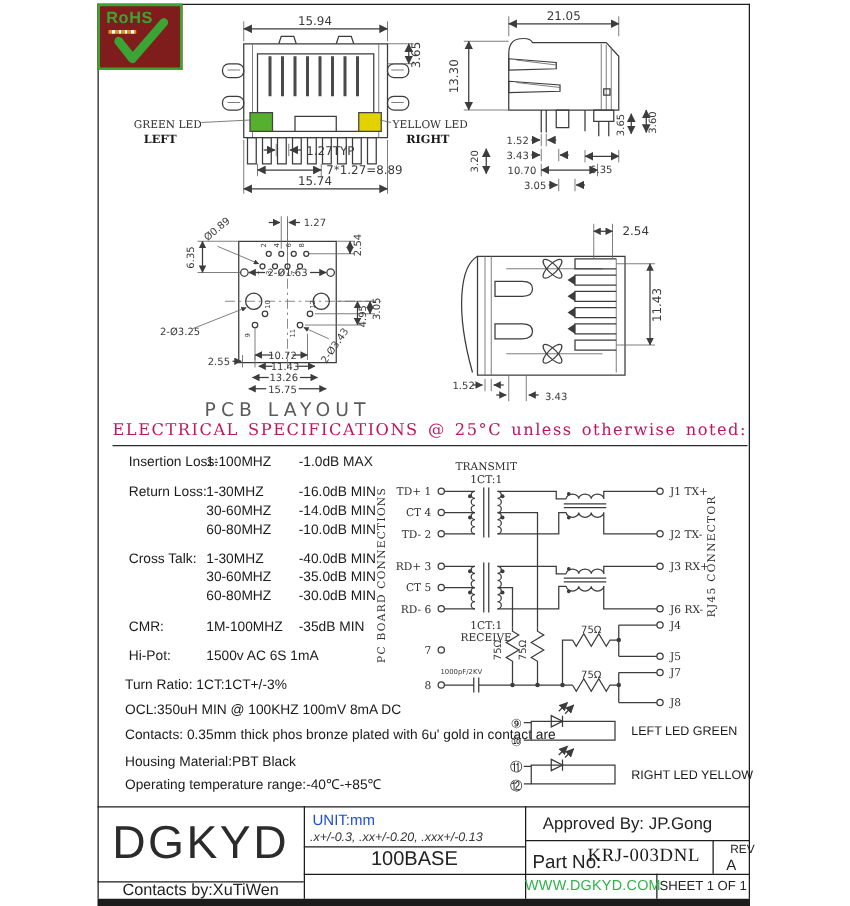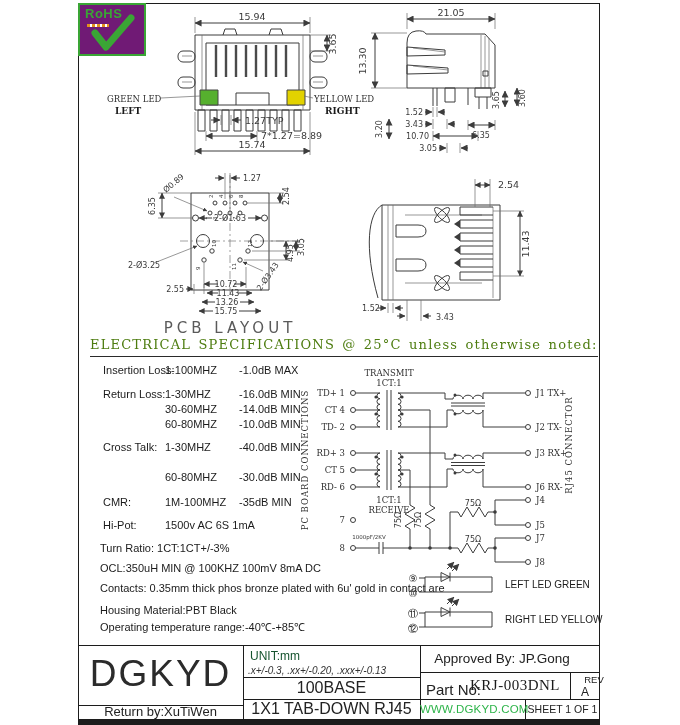--- a/index.html
+++ b/index.html
@@ -1,35 +1,35 @@
 <!DOCTYPE html>
 <html><head>
 <meta charset="utf-8">
 <style>
   html,body{margin:0;padding:0;background:#fff;}
   .sheet{position:relative;width:680px;height:725px;background:#ffffff;overflow:hidden;
          font-family:"Liberation Sans",sans-serif;color:#1b1b1b;}
   .hline,.vline{position:absolute;background:#1c1c1c;}
   
-  .rohs{position:absolute;left:78px;top:3px;width:64px;height:49px;border:2px solid #3aa535;background:#701a75;}
+  .rohs{position:absolute;left:78px;top:3px;width:64px;height:49px;border:2px solid #3aa535;background:#7f1d1d;}
   .rohs-word{position:absolute;left:5px;top:1px;font-size:13px;font-weight:bold;color:#3aa535;letter-spacing:0.5px;}
   .rohs-dash{position:absolute;left:7px;top:19px;width:22px;height:3px;
      background:repeating-linear-gradient(90deg,#e2921e 0 3px,#fff 3px 5px);}
   
   .spec-head{position:absolute;left:90px;top:337px;width:508px;font-family:"DejaVu Serif",serif;
-     font-size:13px;letter-spacing:1.2px;word-spacing:2px;color:#4d7c0f;border-bottom:1px solid #2a2a2a;padding-bottom:4px;white-space:nowrap;}
+     font-size:13px;letter-spacing:1.2px;word-spacing:2px;color:#be185d;border-bottom:1px solid #2a2a2a;padding-bottom:4px;white-space:nowrap;}
   .spec-row{position:absolute;left:103px;width:330px;font-size:11px;color:#1b1b1b;white-space:nowrap;}
   .sl{display:inline-block;width:62px;}
   .sf{display:inline-block;width:74px;}
   .spec-note{position:absolute;left:100px;width:340px;font-size:11px;color:#1b1b1b;white-space:nowrap;}
   
   .tb-company{position:absolute;left:78px;top:645px;width:165px;height:58px;line-height:58px;text-align:center;
      font-size:37px;letter-spacing:2px;color:#2b2b2b;}
   .tb-drafted{position:absolute;left:78px;top:705px;width:165px;height:14px;line-height:14px;text-align:center;font-size:13px;color:#222;}
-  .tb-unit{position:absolute;left:250px;top:649px;font-size:12px;color:#14532d;}
+  .tb-unit{position:absolute;left:250px;top:649px;font-size:12px;color:#1d4ed8;}
   .tb-tol{position:absolute;left:248px;top:665px;font-size:10px;font-style:italic;color:#333;}
   .tb-series{position:absolute;left:243px;top:677px;width:177px;height:22px;line-height:22px;text-align:center;font-size:16px;color:#222;}
   .tb-product{position:absolute;left:243px;top:699px;width:177px;height:20px;line-height:20px;text-align:center;font-size:16px;color:#222;white-space:nowrap;}
   .tb-approved{position:absolute;left:420px;top:645px;width:164px;height:27px;line-height:27px;text-align:center;font-size:13.5px;color:#222;}
   .tb-partlabel{position:absolute;left:426px;top:681px;font-size:15px;color:#222;}
   .tb-partno{position:absolute;left:470px;top:677px;font-size:15px;font-family:"Liberation Serif",serif;letter-spacing:0.5px;color:#1a1a1a;}
   .tb-rev{position:absolute;left:570px;top:674px;width:48px;text-align:center;font-size:9.5px;color:#222;}
   .tb-reva{position:absolute;left:570px;top:685px;width:30px;text-align:center;font-size:12px;color:#222;}
   .tb-web{position:absolute;left:420px;top:699px;width:105px;height:20px;line-height:20px;text-align:center;font-size:11.5px;color:#2eb44a;letter-spacing:0.2px;}
   .tb-sheet{position:absolute;left:525px;top:699px;width:75px;height:20px;line-height:20px;text-align:center;font-size:10.5px;color:#222;}
@@ -308,20 +308,21 @@
       <text class="d8" x="76" y="157">3.43</text>
     </g>
   </svg>
 
   <div class="spec-head">ELECTRICAL SPECIFICATIONS @ 25°C unless otherwise noted:</div>
   <div class="spec-row" style="top:364px"><span class="sl">Insertion Loss:</span><span class="sf">1-100MHZ</span><span class="sv">-1.0dB MAX</span></div>
   <div class="spec-row" style="top:388px"><span class="sl">Return Loss:</span><span class="sf">1-30MHZ</span><span class="sv">-16.0dB MIN</span></div>
   <div class="spec-row" style="top:403px"><span class="sl"></span><span class="sf">30-60MHZ</span><span class="sv">-14.0dB MIN</span></div>
   <div class="spec-row" style="top:418px"><span class="sl"></span><span class="sf">60-80MHZ</span><span class="sv">-10.0dB MIN</span></div>
   <div class="spec-row" style="top:441px"><span class="sl">Cross Talk:</span><span class="sf">1-30MHZ</span><span class="sv">-40.0dB MIN</span></div>
+  <div class="spec-row" style="top:456px"><span class="sl"></span><span class="sf">30-60MHZ</span><span class="sv">-35.0dB MIN</span></div>
   <div class="spec-row" style="top:471px"><span class="sl"></span><span class="sf">60-80MHZ</span><span class="sv">-30.0dB MIN</span></div>
   <div class="spec-row" style="top:496px"><span class="sl">CMR:</span><span class="sf">1M-100MHZ</span><span class="sv">-35dB MIN</span></div>
   <div class="spec-row" style="top:519px"><span class="sl">Hi-Pot:</span><span class="sf">1500v AC 6S 1mA</span><span class="sv"></span></div>
   <div class="spec-note" style="top:542px">Turn Ratio: 1CT:1CT+/-3%</div>
   <div class="spec-note" style="top:562px">OCL:350uH MIN @ 100KHZ 100mV 8mA DC</div>
   <div class="spec-note" style="top:582px">Contacts: 0.35mm thick phos bronze plated with 6u' gold in contact are</div>
   <div class="spec-note" style="top:604px">Housing Material:PBT Black</div>
   <div class="spec-note" style="top:619px">Operating temperature range:-40℃-+85℃</div>
 
   <svg style="left:295px;top:350px;" width="330" height="295" viewBox="0 0 330 295">
@@ -458,25 +459,24 @@
   <div class="hline" style="left:420px;top:672px;width:180px;height:1px;"></div>
   <div class="hline" style="left:243px;top:699px;width:357px;height:1px;"></div>
   <div class="hline" style="left:78px;top:705px;width:165px;height:1px;"></div>
   <div class="vline" style="left:243px;top:645px;width:1px;height:74px;"></div>
   <div class="vline" style="left:420px;top:645px;width:1px;height:74px;"></div>
   <div class="vline" style="left:570px;top:672px;width:1px;height:27px;"></div>
   <div class="vline" style="left:525px;top:699px;width:1px;height:20px;"></div>
   <div class="hline" style="left:78px;top:719px;width:522px;height:6px;"></div>
 
   <div class="tb-company">DGKYD</div>
-  <div class="tb-drafted">Return by:XuTiWen</div>
+  <div class="tb-drafted">Contacts by:XuTiWen</div>
   <div class="tb-unit">UNIT:mm</div>
   <div class="tb-tol">.x+/-0.3, .xx+/-0.20, .xxx+/-0.13</div>
   <div class="tb-series">100BASE</div>
-  <div class="tb-product">1X1 TAB-DOWN RJ45</div>
   <div class="tb-approved">Approved By: JP.Gong</div>
   <div class="tb-partlabel">Part No:</div>
   <div class="tb-partno">KRJ-003DNL</div>
   <div class="tb-rev">REV</div>
   <div class="tb-reva">A</div>
   <div class="tb-web">WWW.DGKYD.COM</div>
   <div class="tb-sheet">SHEET 1 OF 1</div>
 
 </div>
 

